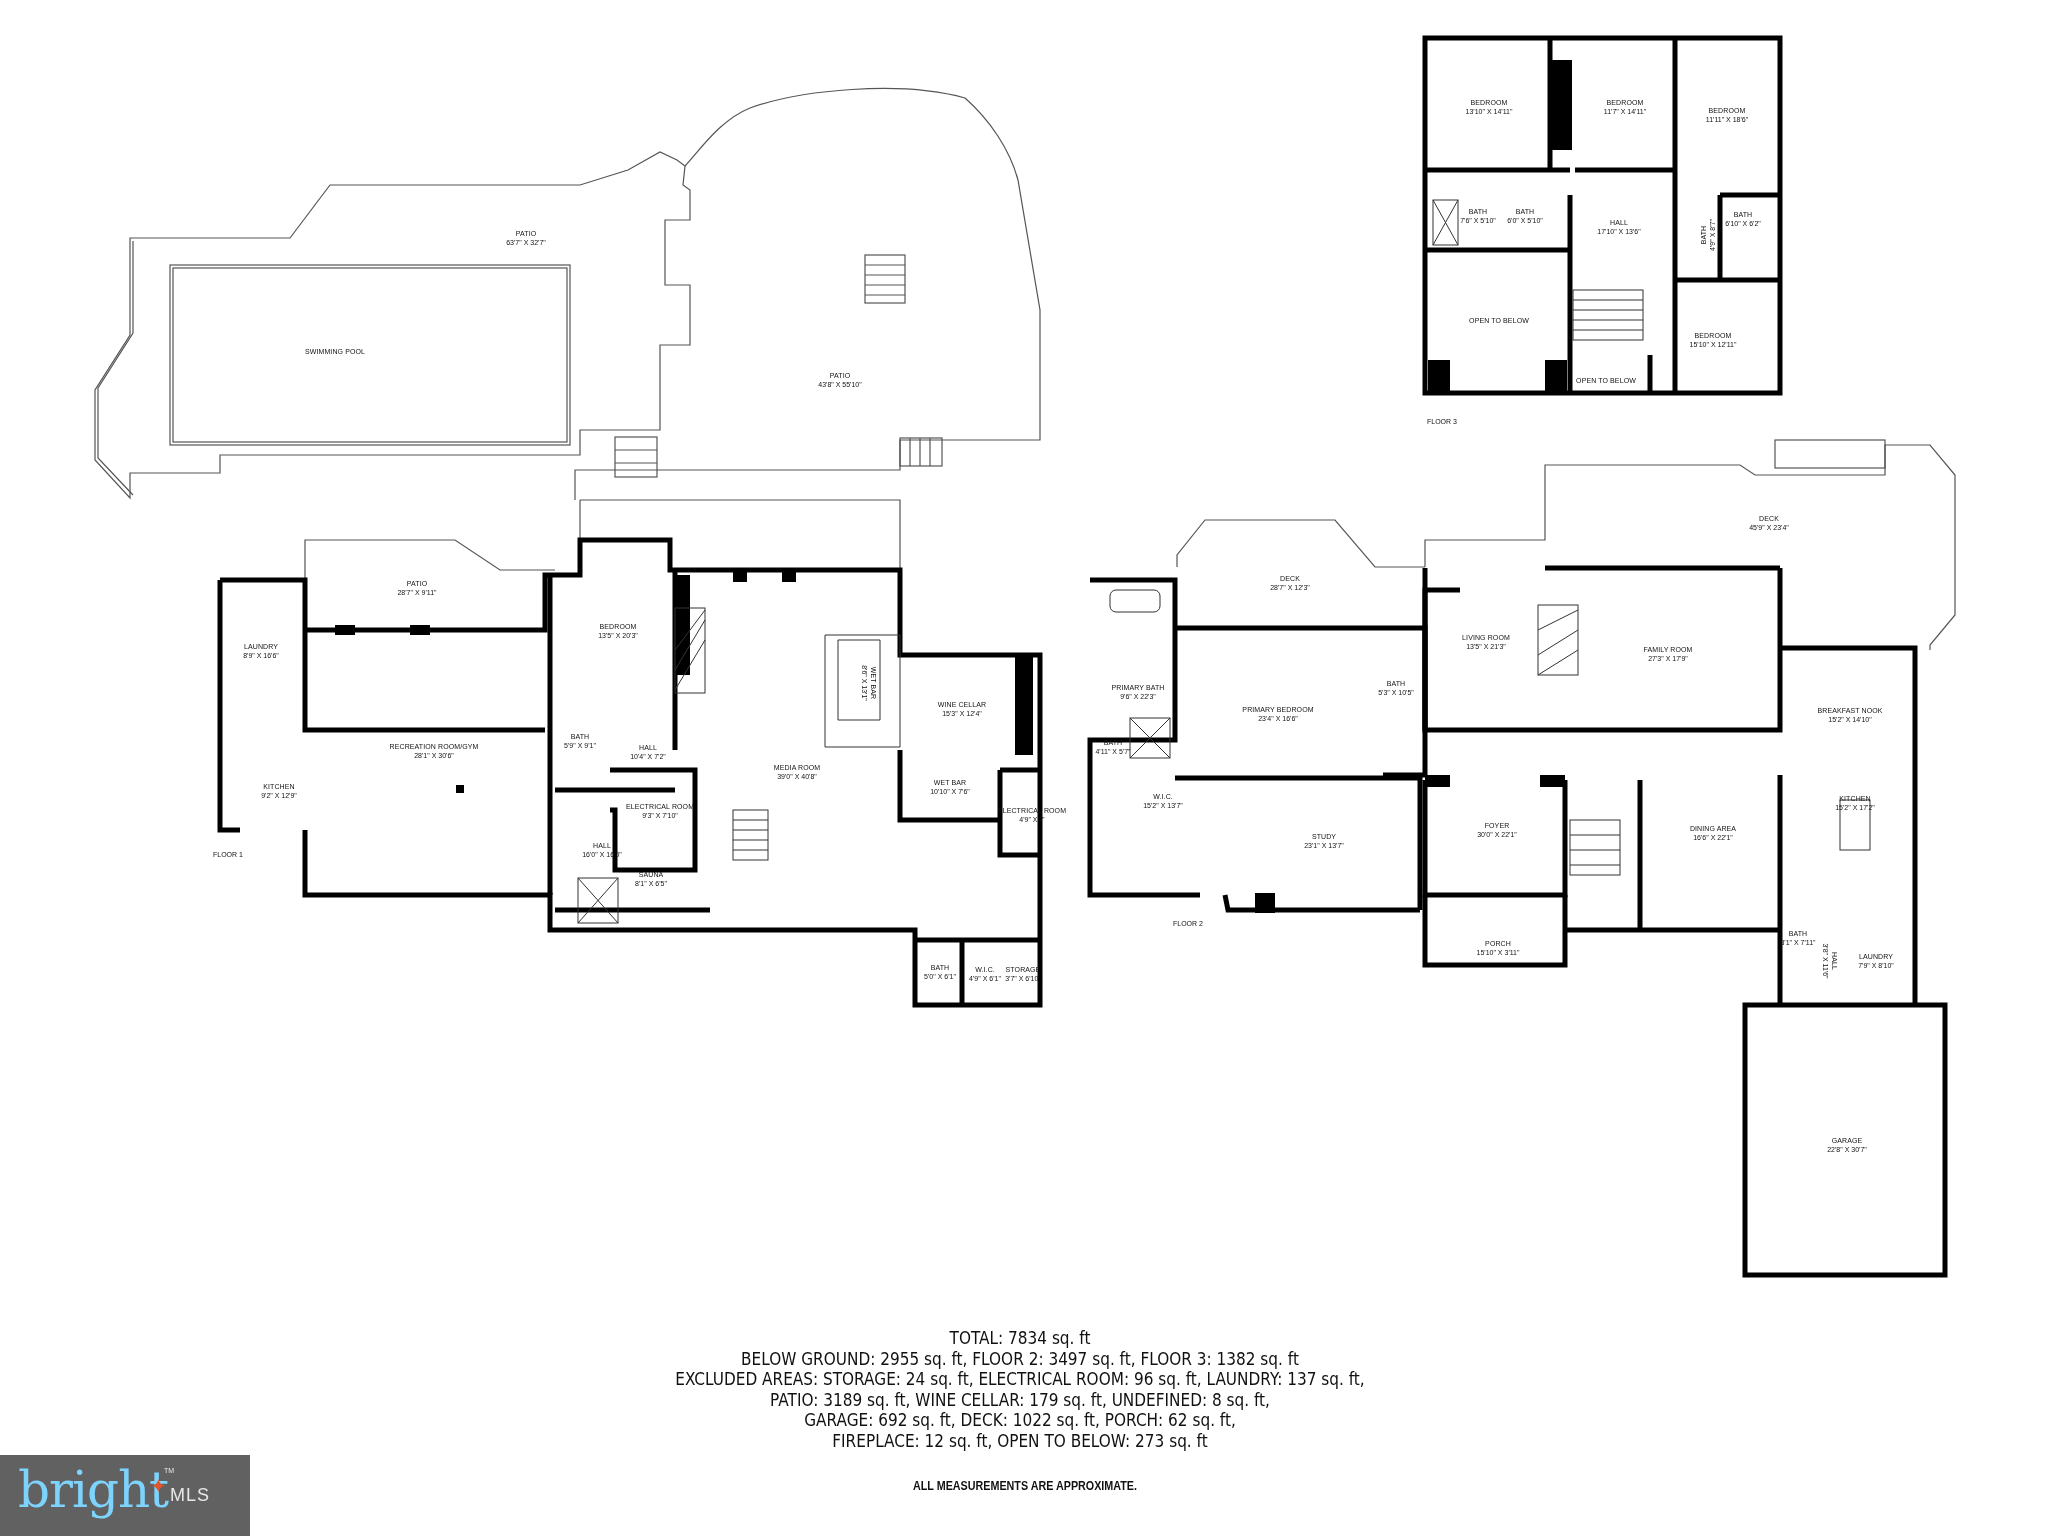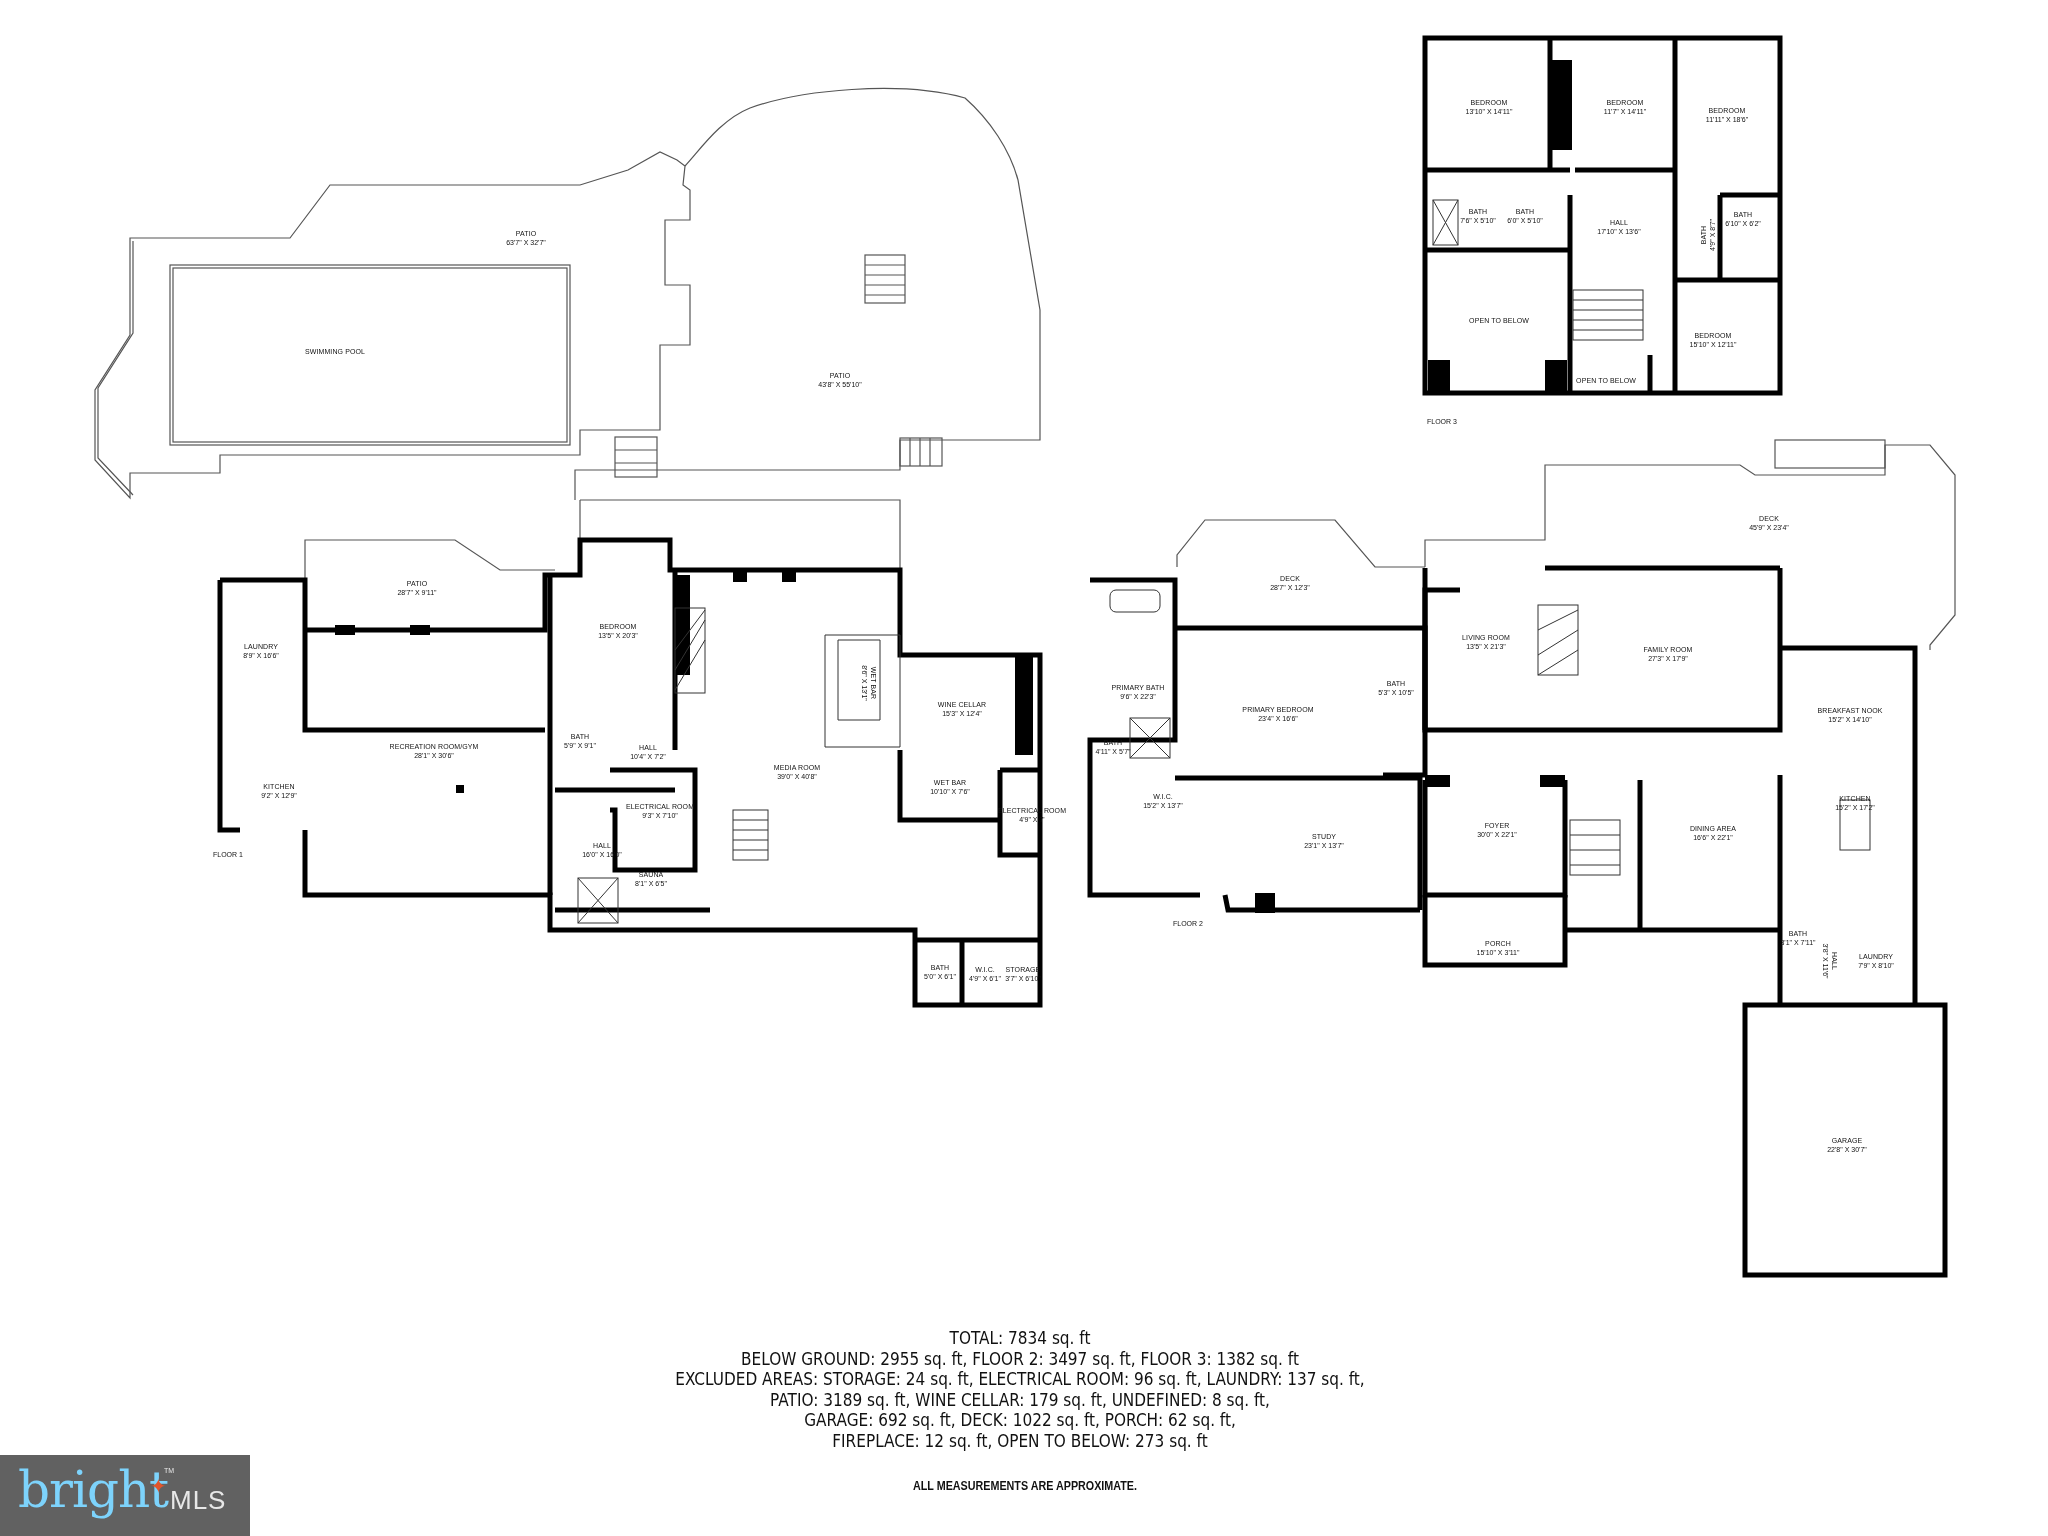--- a/index.html
+++ b/index.html
@@ -9,21 +9,21 @@
   .lbl .nm { display:block; font-weight:normal; letter-spacing:0.1px; }
   .lbl .dm { display:block; }
   .lbl.rot90 { transform:translate(-50%,-50%) rotate(90deg); }
   .lbl.rot270 { transform:translate(-50%,-50%) rotate(-90deg); }
   .floor-tag { position:absolute; font-family:"Liberation Sans", sans-serif; font-size:7px; color:#111; }
   .summary { position:absolute; left:480px; top:1328px; width:1080px; text-align:center; font-family:"DejaVu Sans", sans-serif; font-size:17px; line-height:20.5px; color:#111; transform:scaleX(0.9); transform-origin:center top; }
   .summary div { white-space:nowrap; }
   .approx { position:absolute; left:760px; top:1479px; width:530px; text-align:center; font-family:"Liberation Sans", sans-serif; font-weight:bold; font-size:12.5px; color:#111; transform:scaleX(0.86); }
   .logo { position:absolute; left:0; top:1455px; width:250px; height:81px; background:#616161; }
   .logo .b { position:absolute; left:18px; top:6px; font-family:"DejaVu Serif", serif; font-size:50px; color:#7dd3fc; letter-spacing:-1px; }
-  .logo .mls { position:absolute; left:170px; top:30px; font-family:"Liberation Sans", sans-serif; font-size:26px; color:#e8e8e8; letter-spacing:1px; }
+  .logo .mls { position:absolute; left:170px; top:30px; font-family:"Liberation Sans", sans-serif; font-size:18px; color:#e8e8e8; letter-spacing:1px; }
   .logo .tm { position:absolute; left:164px; top:12px; font-size:7px; color:#e8e8e8; font-family:"Liberation Sans", sans-serif; }
   .logo .star { position:absolute; left:150px; top:24px; width:14px; height:14px; color:#e0552c; font-size:20px; line-height:14px; }
 </style>
 </head>
 <body>
 
 <svg class="plan" width="2048" height="1536" viewBox="0 0 2048 1536" xmlns="http://www.w3.org/2000/svg">
   <g fill="none" stroke="#555" stroke-width="1.2">
 
     <path d="M130,238 L130,335 L95,390 L95,460 L130,498 L130,473 L220,473 L220,455 L580,455 L580,430 L660,430 L660,345 L690,345 L690,285 L665,285 L665,220 L690,220 L690,190 L683,185 L685,166 L677,160 L660,152 L628,170 L580,185 L330,185 L290,238 Z"></path>

